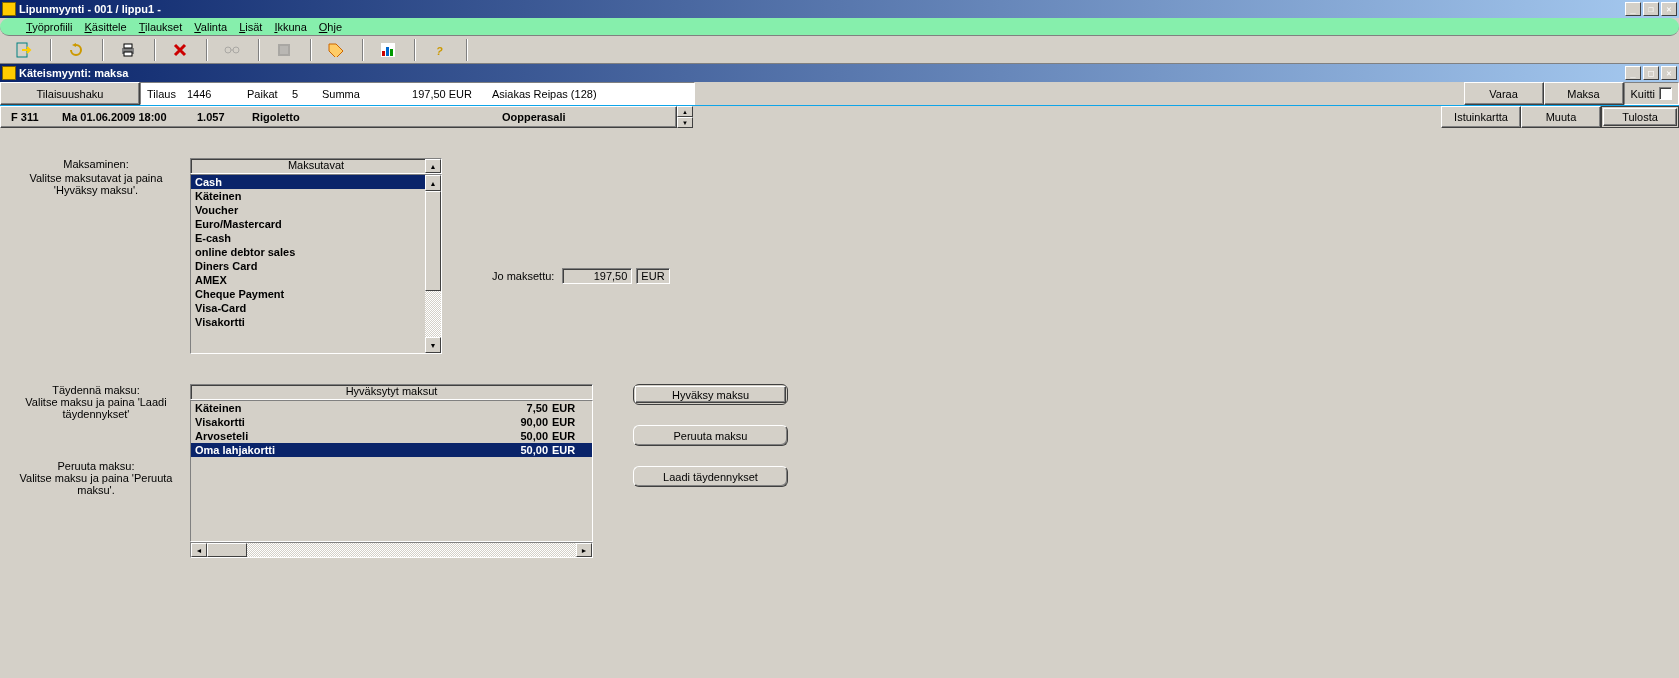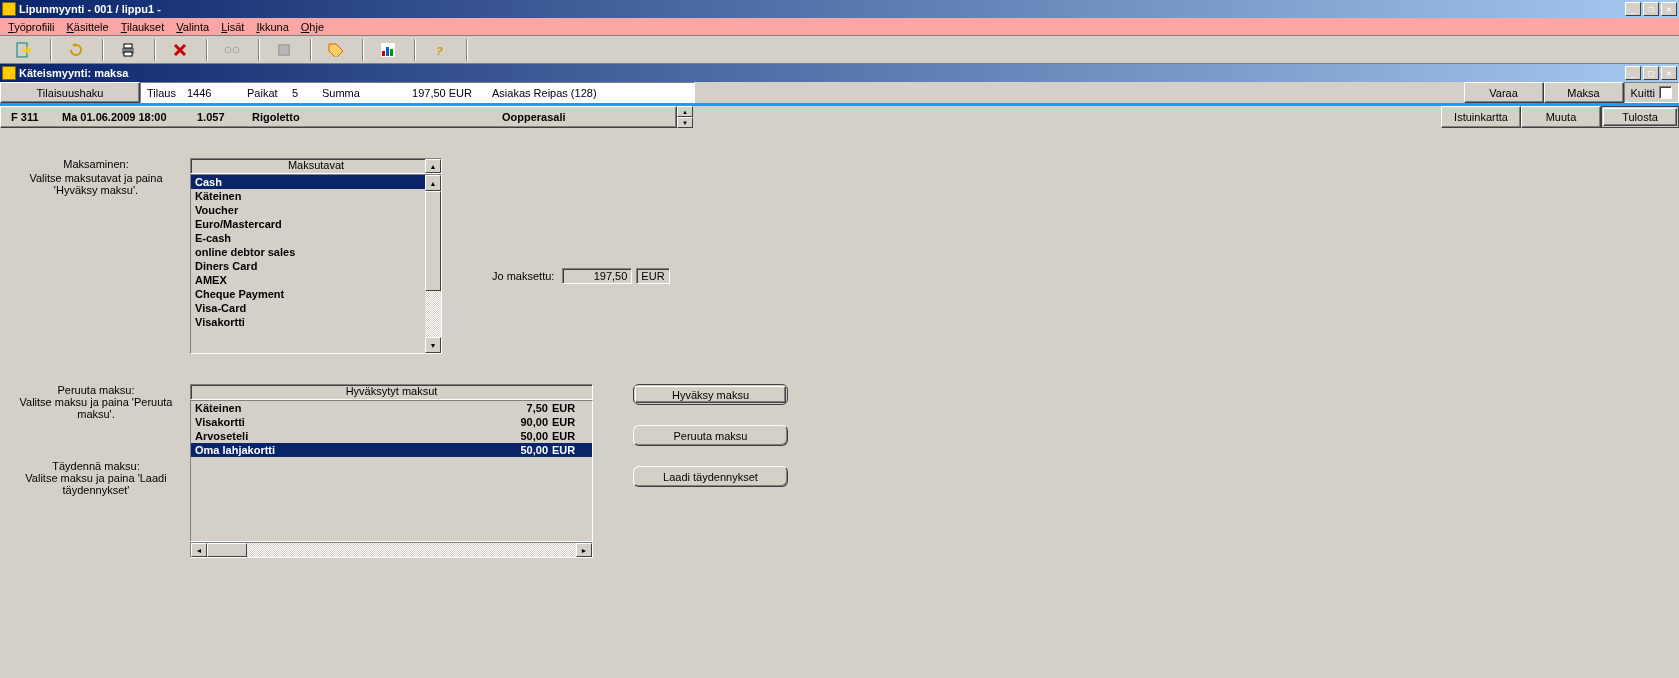--- a/index.html
+++ b/index.html
@@ -6,37 +6,37 @@
 body { background: #d4d0c8; width: 1679px; height: 678px; overflow: hidden; }
 
 
 .titlebar { height: 18px; background: linear-gradient(to right, #0a246a, #a6caf0); color: #fff; display: flex; align-items: center; padding-left: 2px; }
 .titlebar .icon { width: 14px; height: 14px; background: #ffcc00; border: 1px solid #806600; margin-right: 3px; display:inline-block;}
 .titlebar .title { font-weight: bold; flex: 1; }
 .window-controls { display: flex; margin-right: 2px; }
 .winbtn { width: 16px; height: 14px; background: #d4d0c8; border: 1px solid #fff; border-right-color:#404040; border-bottom-color:#404040; margin-left: 2px; font-size:9px; display:flex; align-items:center; justify-content:center; font-family: "Marlett", monospace; }
 
 
-.menubar { height: 18px; background: #fca5a5; display: flex; align-items: center; padding-left: 2px; border-bottom: 1px solid #808080; }
+.menubar { height: 18px; background: #86efac; display: flex; align-items: center; padding-left: 20px; border-bottom: 1px solid #808080; border-radius: 9px; }
 .menubar span { padding: 2px 6px; }
 .menubar span u { text-decoration: underline; }
 
 
 .toolbar { height: 28px; background: #d4d0c8; display: flex; align-items: center; padding-left: 4px; border-bottom: 1px solid #808080; }
 .tool { width: 40px; height: 24px; border: 1px solid #d4d0c8; display:flex; align-items:center; justify-content:center; margin-right: 2px; position:relative;}
 .toolsep { width:2px; height:22px; border-left:1px solid #808080; border-right:1px solid #fff; margin: 0 4px;}
 
 
 .inner-window { margin: 0; }
 .inner-titlebar { height: 18px; background: linear-gradient(to right, #0a246a, #a6caf0); color: #fff; display:flex; align-items:center; padding-left:2px;}
 .inner-titlebar .icon { width:14px; height:14px; background:#ffcc00; border:1px solid #806600; margin-right:3px;}
 .inner-titlebar .title { font-weight:bold; flex:1;}
 
 
-.inforow1 { height: 24px; background: #d4d0c8; display: flex; align-items: stretch; border-bottom: 3px solid #0ea5e9; }
+.inforow1 { height: 24px; background: #d4d0c8; display: flex; align-items: stretch; border-bottom: 1px solid #0ea5e9; }
 .btn3d { background: #d4d0c8; border: 1px solid #fff; border-right-color:#404040; border-bottom-color:#404040; box-shadow: inset -1px -1px 0 #808080, inset 1px 1px 0 #d4d0c8; display:flex; align-items:center; justify-content:center; padding:0 6px;}
 .infobox { background:#fff; border:1px solid #808080; border-right-color:#fff; border-bottom-color:#fff; display:flex; align-items:center; padding:0 6px;}
 .spacer { flex:1; }
 .checkbox { width:13px; height:13px; background:#fff; border:1px solid #808080; border-right-color:#fff; border-bottom-color:#fff; box-shadow: inset 1px 1px 0 #404040; margin-left:4px;}
 
 .inforow2 { height: 22px; display:flex; align-items:stretch; }
 .spinner { width:16px; display:flex; flex-direction:column; }
 .spinbtn { flex:1; background:#d4d0c8; border:1px solid #fff; border-right-color:#404040; border-bottom-color:#404040; font-size:6px; display:flex; align-items:center; justify-content:center;}
 
 
@@ -262,26 +262,26 @@
         <span class="paidlabel">Jo maksettu:</span>
         <span class="paidval">197,50</span>
         <span class="paidcur">EUR</span>
       </div>
     </div>
   </div>
 
   <div class="content2">
     <div class="leftcol2">
       <div class="grp">
+        <div>Täydennä maksu:</div>
+        <div>Valitse maksu ja paina 'Laadi täydennykset'</div>
+      </div>
+      <div class="grp">
         <div>Peruuta maksu:</div>
         <div>Valitse maksu ja paina 'Peruuta maksu'.</div>
-      </div>
-      <div class="grp">
-        <div>Täydennä maksu:</div>
-        <div>Valitse maksu ja paina 'Laadi täydennykset'</div>
       </div>
     </div>
     <div class="acceptedbox">
       <div class="listbox-header">
         <span>Hyväksytyt maksut</span>
       </div>
       <div class="listbox">
         <div class="listbox-inner" id="accepted-payments-list">
             <div class="paymentrow">
               <span class="pname">Käteinen</span>

